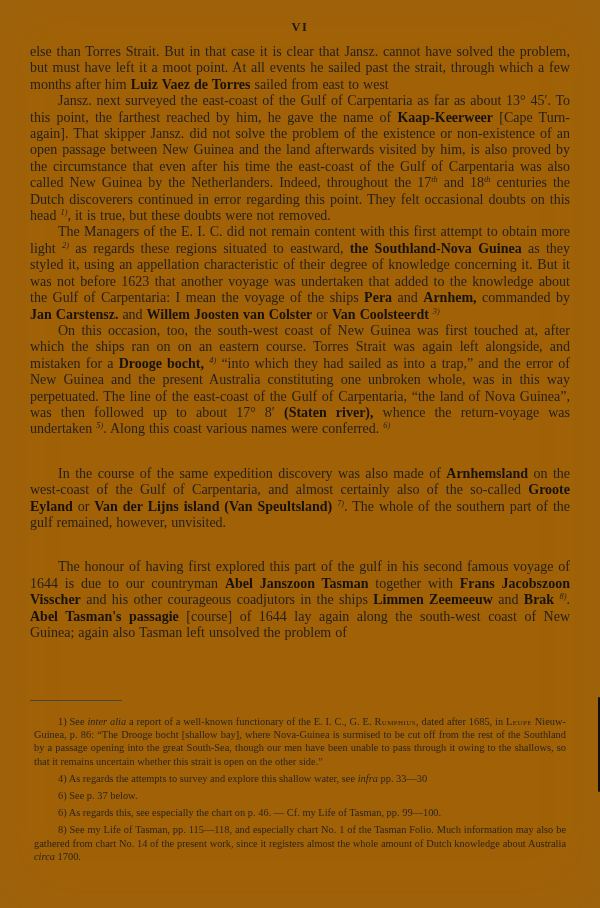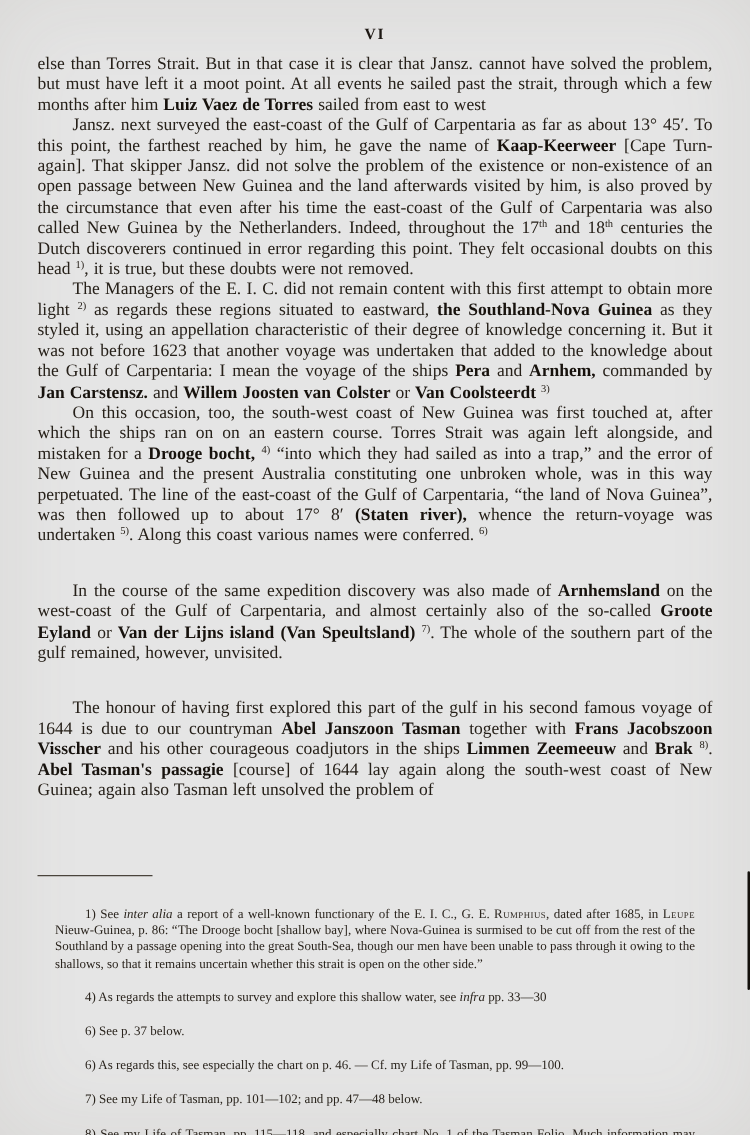--- a/index.html
+++ b/index.html
@@ -1,21 +1,21 @@
 <!DOCTYPE html>
 <html><head>
 <meta charset="utf-8">
 <style>
   html, body { margin: 0; padding: 0; background: #d8d5cf; }
   .page {
     position: relative;
     width: 600px;
     height: 908px;
     margin: 0;
-    background: #e5e5e5;
+    background: #a16207;
     overflow: hidden;
     font-family: "Liberation Serif", "DejaVu Serif", serif;
     color: #262019;
     box-shadow: inset 0 0 70px rgba(115, 105, 88, 0.10);
   }
   .pagenum {
     position: absolute;
     top: 20px; left: 0; right: 0;
     text-align: center;
     font-size: 12.5px;
@@ -32,37 +32,37 @@
     line-height: 16.4px;
     text-align: justify;
     word-spacing: 0.5px;
   }
   p.para { margin: 0; }
   p.para.indent { text-indent: 28px; }
   p.para.gap { margin-top: 28px; }
   .s-b { font-weight: bold; color: #17120d; }
   .s-i { font-style: italic; }
   .s-sc { font-variant: small-caps; letter-spacing: 0.4px; }
-  .s-sup { font-size: 0.6em; vertical-align: 0.55em; line-height: 0; }
+  .s-sup { font-size: 0.6em; vertical-align: 0.55em; line-height: 0; font-style: italic; }
   .fnsep {
     position: absolute;
     top: 700px; left: 30px;
     width: 92px; height: 0;
     border-top: 1.2px solid #4a443c;
   }
   .footnotes {
     position: absolute;
     top: 711px; left: 30px;
     width: 540px;
     font-size: 10.4px;
     line-height: 13.2px;
     text-align: justify;
     color: #2a241d;
   }
-  p.fn { margin: 14px; text-indent: 24px; }
+  p.fn { margin: 4px; text-indent: 24px; }
   .artifact-line {
     position: absolute;
     top: 697px; right: 0;
     width: 2.5px; height: 95px;
     background: #14100c;
     border-radius: 1px;
   }
 </style>
 </head>
 <body>
@@ -79,18 +79,17 @@
       <p class="para indent gap"><span>The honour of having first explored this part of the gulf in his second famous voyage of 1644 is due to our countryman </span><span class="s-b">Abel Janszoon Tasman</span><span> together with </span><span class="s-b">Frans Jacobszoon Visscher</span><span> and his other courageous coadjutors in the ships </span><span class="s-b">Limmen Zeemeeuw</span><span> and </span><span class="s-b">Brak</span><span> </span><span class="s-sup">8)</span><span>. </span><span class="s-b">Abel Tasman's passagie</span><span> [course] of 1644 lay again along the south-west coast of New Guinea; again also Tasman left unsolved the problem of</span></p>
     </div>
 
   <div class="fnsep"></div>
 
   <div class="footnotes">
       <p class="fn"><span>1) See </span><span class="s-i">inter alia</span><span> a report of a well-known functionary of the E. I. C., G. E. </span><span class="s-sc">Rumphius</span><span>, dated after 1685, in </span><span class="s-sc">Leupe</span><span> Nieuw-Guinea, p. 86: “The Drooge bocht [shallow bay], where Nova-Guinea is surmised to be cut off from the rest of the Southland by a passage opening into the great South-Sea, though our men have been unable to pass through it owing to the shallows, so that it remains uncertain whether this strait is open on the other side.”</span></p>
       <p class="fn"><span>4) As regards the attempts to survey and explore this shallow water, see </span><span class="s-i">infra</span><span> pp. 33—30</span></p>
       <p class="fn"><span>6) See p. 37 below.</span></p>
       <p class="fn"><span>6) As regards this, see especially the chart on p. 46. — Cf. my Life of Tasman, pp. 99—100.</span></p>
-      <p class="fn"><span>7) See my Life of Tasman, pp. 101—102; and pp. 47—48 below.</span></p>
       <p class="fn"><span>8) See my Life of Tasman, pp. 115—118, and especially chart No. 1 of the Tasman Folio. Much information may also be gathered from chart No. 14 of the present work, since it registers almost the whole amount of Dutch knowledge about Australia </span><span class="s-i">circa</span><span> 1700.</span></p>
     </div>
 
   <div class="artifact-line"></div>
 </div>
 
 </body></html>

